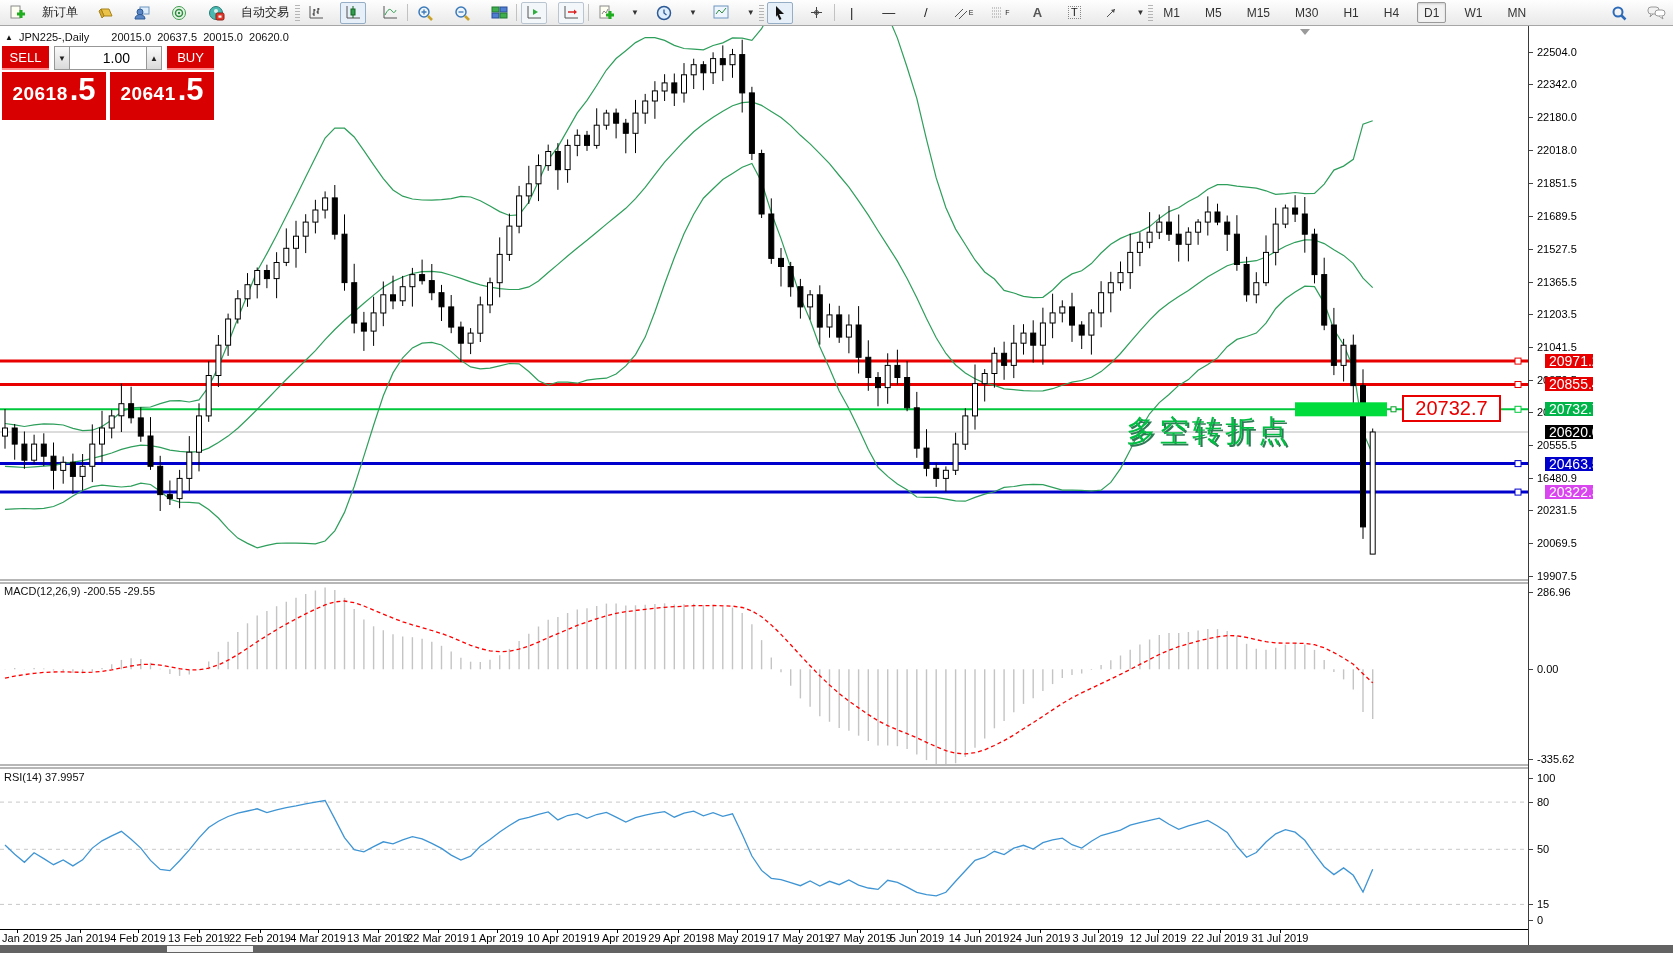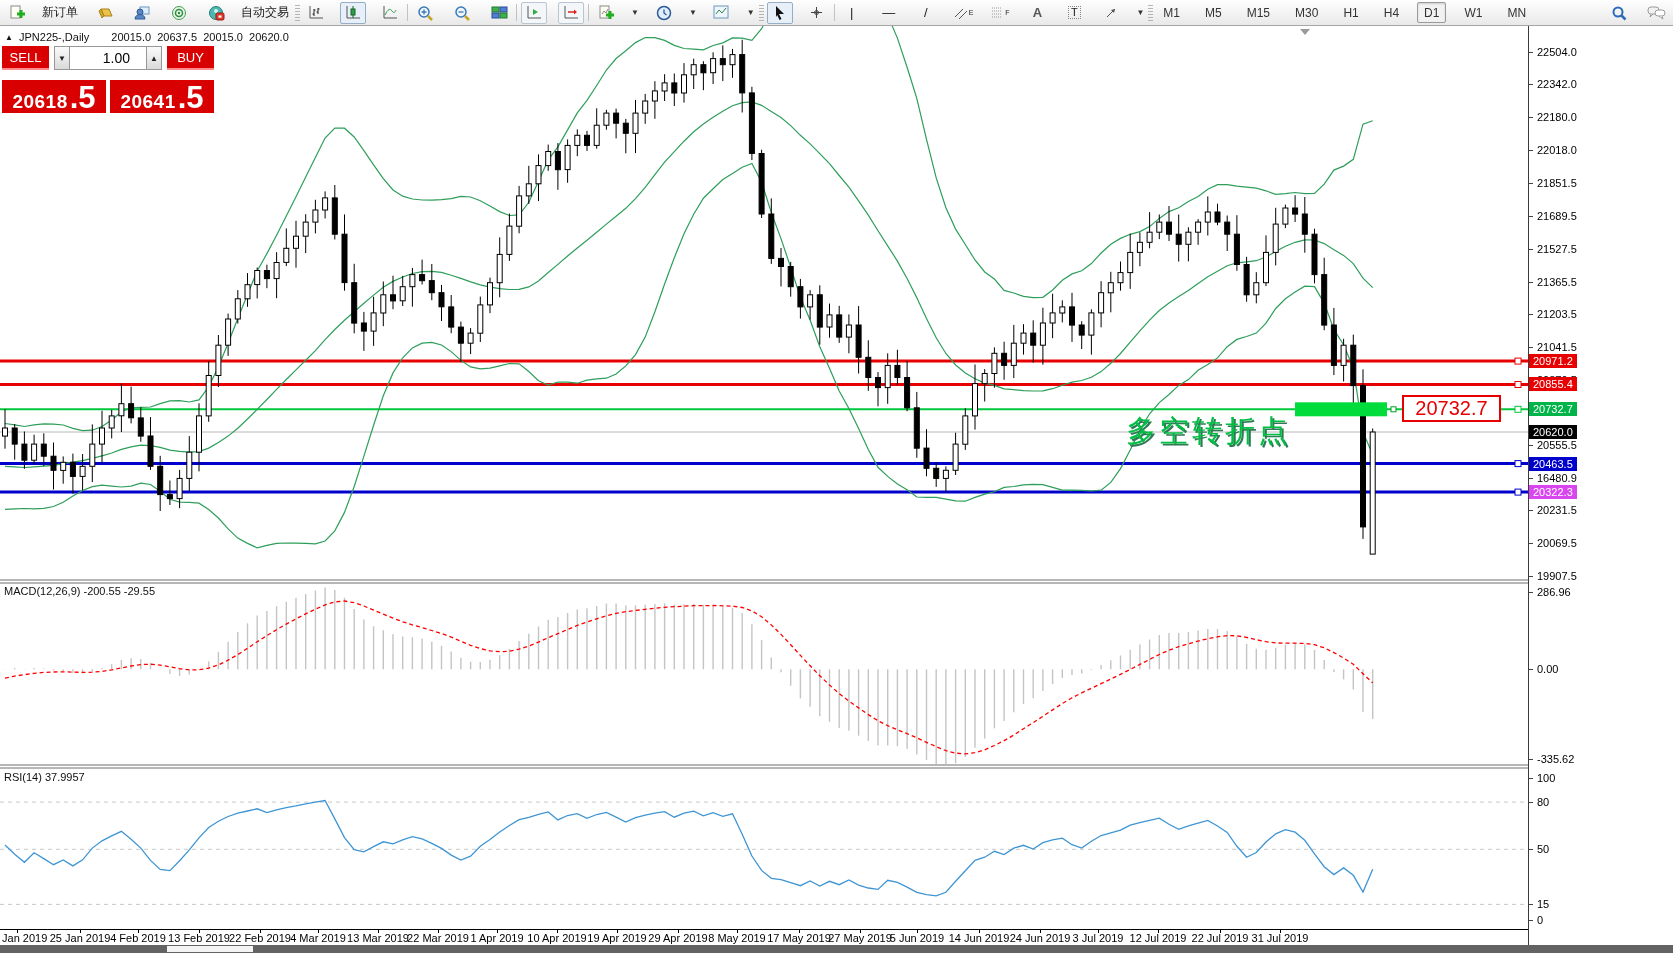--- a/index.html
+++ b/index.html
@@ -27,41 +27,41 @@
   
   #svg-host{position:absolute;left:0;top:26px;width:1528px;height:903px;z-index:1}
   .symline{position:absolute;left:5px;top:31px;font-size:11px;color:#111;z-index:5;white-space:nowrap}
   .symline b{font-weight:normal;margin-right:19px}
   .tri{font-size:8px;margin-right:3px;vertical-align:1px}
   .indlab{position:absolute;left:4px;font-size:11px;color:#111;z-index:5;white-space:nowrap}
   .raxis{position:absolute;left:1528px;top:26px;width:145px;height:919px;background:#fff;
          border-left:1px solid #3a3a3a;font-size:11px;z-index:3}
   .axtick{position:absolute;left:0;width:4px;height:1px;background:#444}
   .axlab{position:absolute;left:8px;color:#000;white-space:nowrap}
-  .badge{position:absolute;left:0;width:44px;height:14px;color:#fff;padding-left:4px;
-         line-height:14px;font-size:11px;z-index:4}
+  .badge{position:absolute;left:16px;width:44px;height:14px;color:#fff;padding-left:4px;
+         line-height:14px;font-size:14px;z-index:4}
   .daxis{position:absolute;left:0;top:929px;width:1528px;height:16px;border-top:1px solid #000;
          background:#fff;font-size:11px;z-index:3}
   .dlab{position:absolute;top:2px;width:76px;text-align:center;color:#000;white-space:nowrap}
   .dtick{position:absolute;top:0;width:1px;height:3px;background:#000}
   .hscroll{position:absolute;left:0;top:945px;width:1673px;height:8px;background:#636363;z-index:6}
   .hthumb{position:absolute;left:167px;top:1px;width:86px;height:6px;background:#f4f4f4}
   .shiftmark{position:absolute;left:1300px;top:29px;width:0;height:0;z-index:4;
              border-left:5px solid transparent;border-right:5px solid transparent;border-top:6px solid #9a9a9a}
   
   .panel{position:absolute;left:2px;top:46px;width:212px;z-index:20;font-family:"Liberation Sans",sans-serif}
   .prow1{display:flex;height:24px;align-items:stretch}
   .obtn{width:47px;background:#d80000;color:#fff;display:flex;align-items:center;justify-content:center;
         font-size:13px;border-bottom:2px solid #ff8a8a;box-sizing:border-box}
   .volwrap{display:flex;flex:1;margin:0 5px}
   .spin{width:16px;background:linear-gradient(#fbfbfb,#dadada);border:1px solid #979797;
         display:flex;align-items:center;justify-content:center;font-size:8px;color:#222;box-sizing:border-box}
   .vol{flex:1;background:#fff;border-top:1px solid #979797;border-bottom:1px solid #979797;
        display:flex;align-items:center;justify-content:flex-end;padding-right:16px;font-size:14px;color:#000}
-  .prow2{display:flex;height:33px;margin-top:10px;gap:4px}
+  .prow2{display:flex;height:48px;margin-top:2px;gap:4px}
   .bigprice{flex:1;background:#d80000;color:#fff;display:flex;align-items:baseline;justify-content:center;gap:2px}
   .bp-main{font-size:19px;font-weight:bold;letter-spacing:.5px}
   .bp-frac{font-size:31px;font-weight:bold}
   
   .ann{position:absolute;left:1126px;top:411px;z-index:10;font-size:30px;font-weight:normal;
        letter-spacing:3px;color:#00be42;text-shadow:2px 2px 0 #2e7a55;white-space:nowrap}
   .plabel{position:absolute;left:1402px;top:395px;width:95px;height:23px;z-index:11;background:#fff;
           border:2px solid #e80000;color:#e80000;font-size:20px;display:flex;align-items:center;
           justify-content:center}
 </style>

